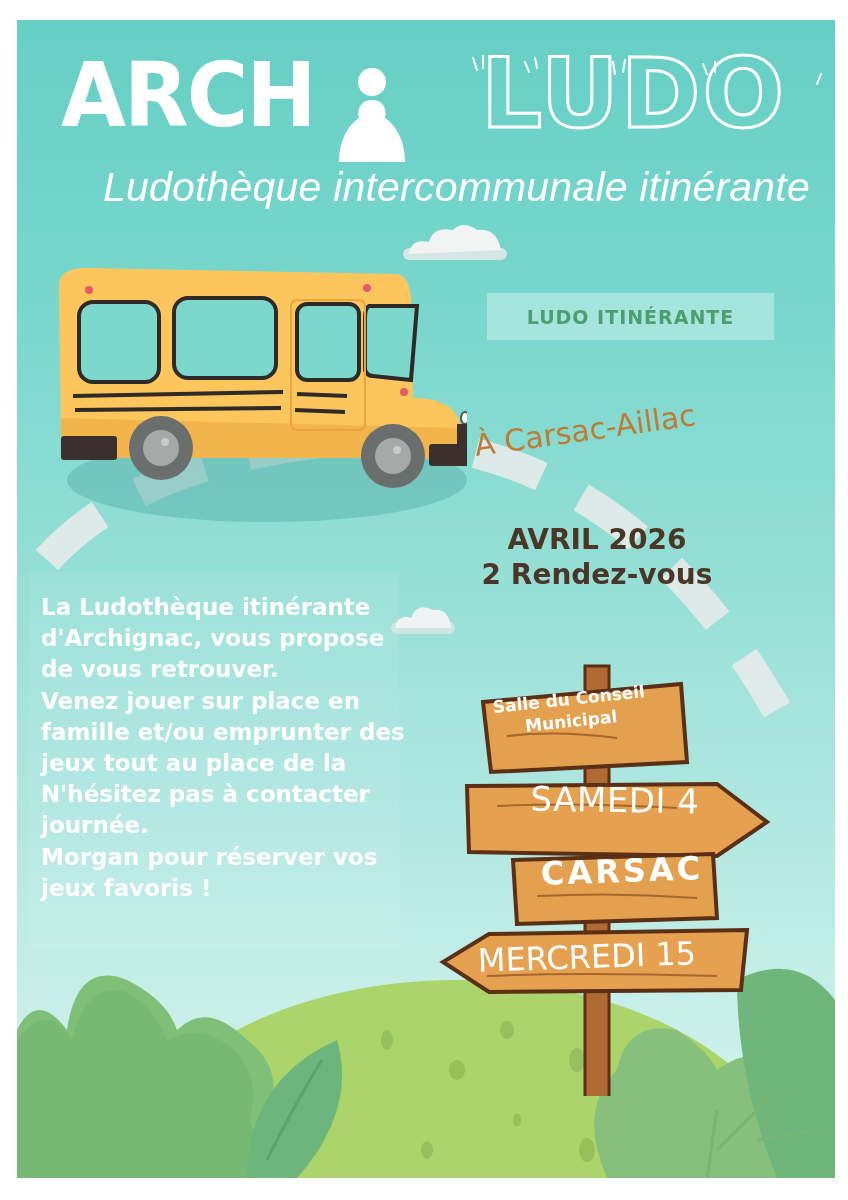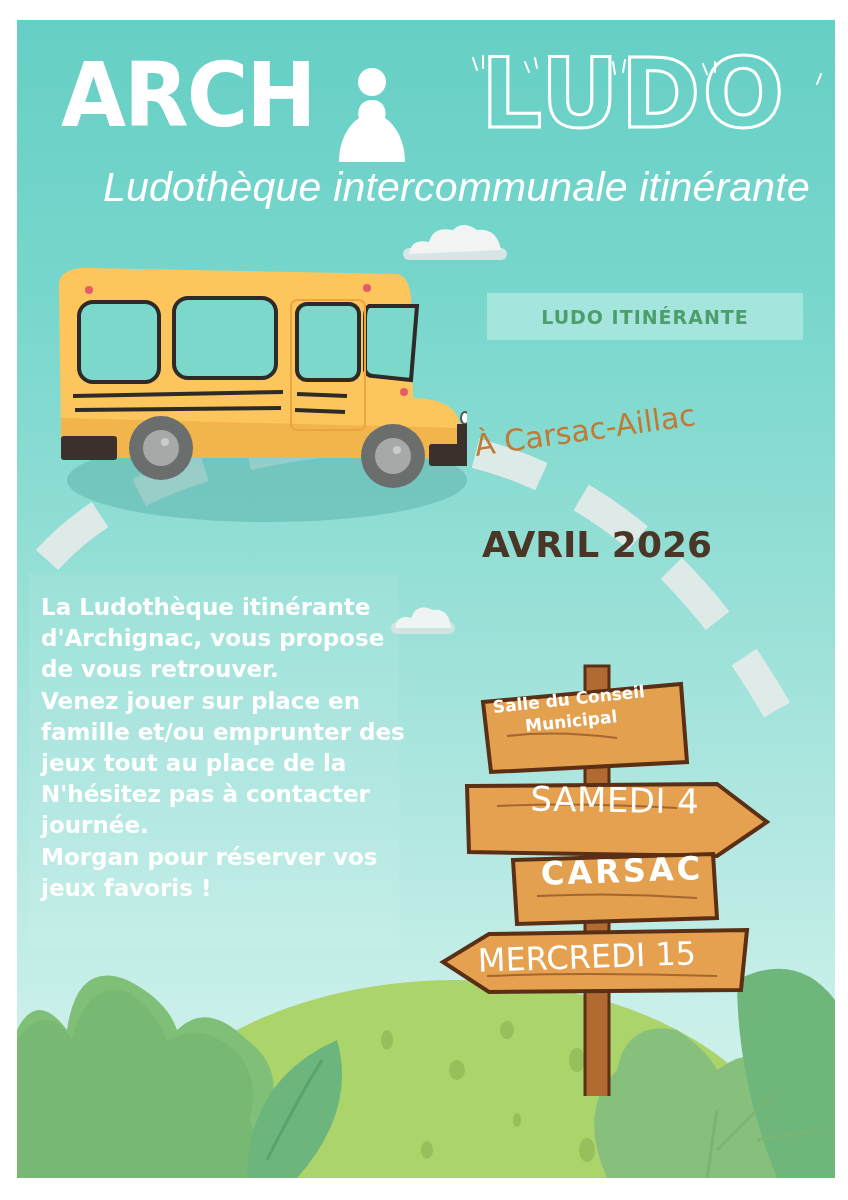--- a/index.html
+++ b/index.html
@@ -13,26 +13,26 @@
   
   .logo-arch { left:44px; top:34px; font-family:"DejaVu Sans", sans-serif; font-weight:bold; font-size:84px; color:#ffffff; letter-spacing:-2px; line-height:1; transform:scaleY(1.05); }
   .logo-pawn { left:320px; top:46px; width:70px; height:96px; }
   .logo-ludo { left:432px; top:26px; font-family:"DejaVu Sans", sans-serif; font-weight:bold; font-size:96px; line-height:1; color:transparent; -webkit-text-stroke:3px #ffffff; letter-spacing:2px;margin-left:32px; }
   .logo-sub { left:44px; top:144px; width:760px; font-family:"Liberation Sans", sans-serif; font-style:italic; font-size:41px; color:#ffffff; font-weight:normal; letter-spacing:0.2px;margin-left:42px; }
 
   
   .cloud { position:absolute; }
 
   
-  .badge { left:470px; top:273px; width:316px; height:47px; background:rgba(200,240,235,0.55); display:flex; align-items:center; justify-content:center; }
+  .badge { left:470px; top:273px; width:287px; height:47px; background:rgba(200,240,235,0.55); display:flex; align-items:center; justify-content:center; }
   .badge span { font-family:"DejaVu Sans", sans-serif; font-weight:bold; font-size:19px; color:#4d9e6c; letter-spacing:1px; }
 
   .town { left:460px; top:408px; font-family:"DejaVu Sans", sans-serif; font-size:30px; color:#c17a33; transform:rotate(-8deg); transform-origin:left bottom; white-space:nowrap; }
 
-  .month { left:380px; top:502px; width:400px; text-align:center; font-family:"DejaVu Sans", sans-serif; font-weight:bold; font-size:36px; color:#4b3526; line-height:1.25; }
+  .month { left:380px; top:502px; width:400px; text-align:center; font-family:"DejaVu Sans", sans-serif; font-weight:bold; font-size:28px; color:#4b3526; line-height:1.25; }
 
   .desc-box { left:12px; top:552px; width:370px; height:375px; background:rgba(255,255,255,0.07); }
   .desc { left:24px; top:572px; width:360px; font-family:"DejaVu Sans", sans-serif; font-weight:bold; font-size:23px; color:#ffffff; line-height:31.2px; }
   .desc div { white-space:nowrap; }
 
   
   .sign-text { position:absolute; color:#ffffff; white-space:nowrap; text-align:center; }
   .s1 { left:458px; top:668px; width:190px; font-family:"DejaVu Sans", sans-serif; font-weight:bold; font-size:17px; line-height:22px; transform:rotate(-6deg); }
   .s2 { left:448px; top:760px; width:300px; font-family:"DejaVu Sans", sans-serif; font-size:34px; transform:rotate(1deg); letter-spacing:0.5px; }
   .s3 { left:520px; top:832px; width:170px; font-family:"DejaVu Sans", sans-serif; font-weight:bold; font-size:32px; letter-spacing:3px; transform:rotate(-2deg); }
@@ -118,20 +118,21 @@
   </svg>
 
   <div class="abs badge">
     <span>LUDO ITINÉRANTE</span>
   </div>
 
   <div class="abs town">À Carsac-Aillac</div>
 
   <div class="abs month">
     <div>AVRIL 2026</div>
+    <div>2 Rendez-vous</div>
   </div>
 
   <div class="abs desc-box"></div>
   <div class="abs desc">
     <div>La Ludothèque itinérante</div>
     <div>d'Archignac, vous propose</div>
     <div>de vous retrouver.</div>
     <div>Venez jouer sur place en</div>
     <div>famille et/ou emprunter des</div>
     <div>jeux tout au place de la</div>

